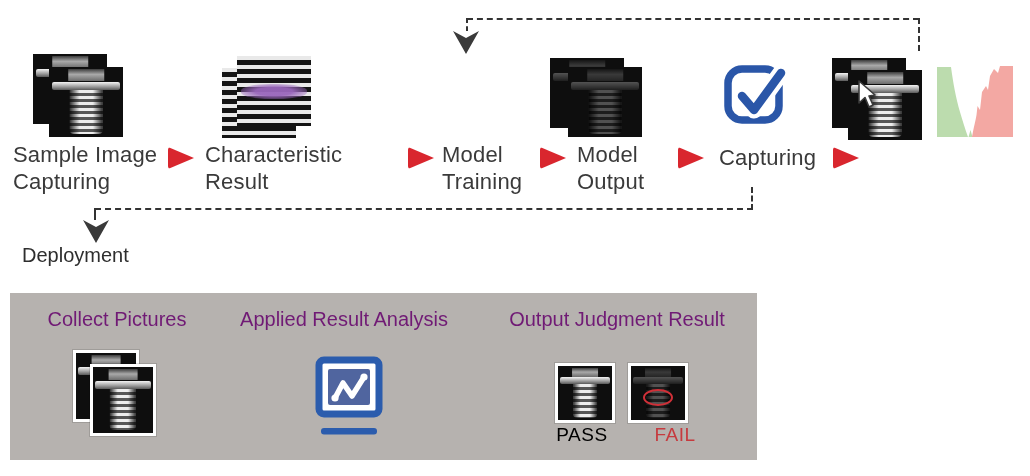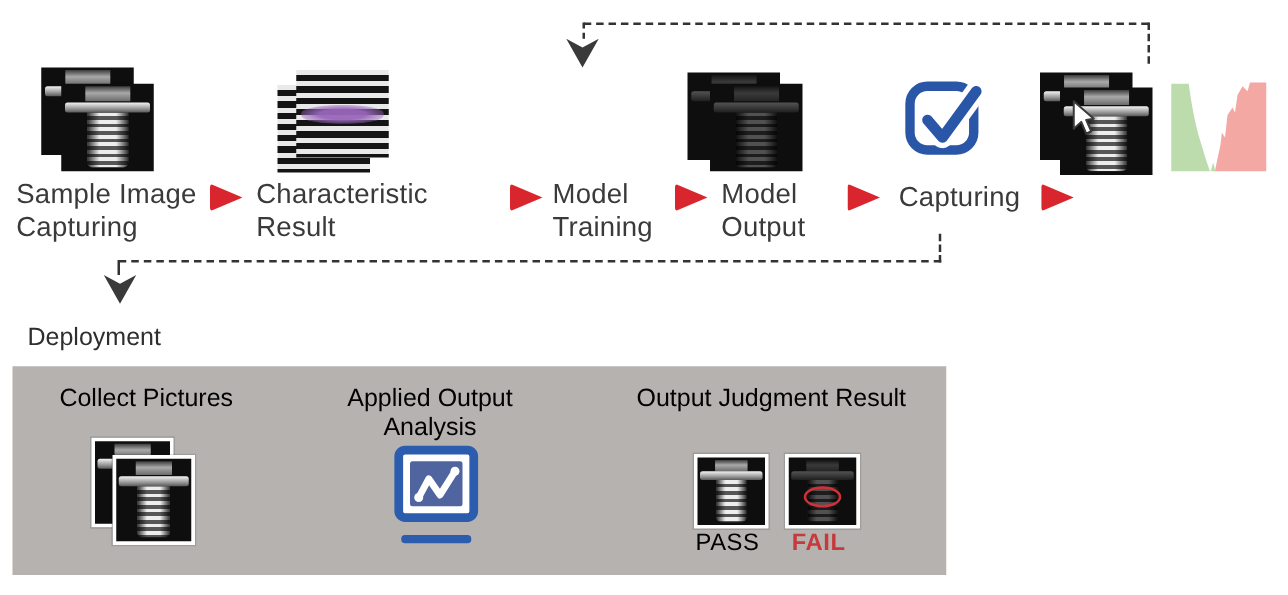--- a/index.html
+++ b/index.html
@@ -7,21 +7,21 @@
     position:relative; width:1030px; height:476px;
     background:#ffffff; overflow:hidden;
     font-family:"Liberation Sans", sans-serif;
     color:#3a3a3a;
   }
   .abs { position:absolute; }
 
   
   .step-label { font-size:22px; line-height:27px; white-space:pre-line; color:#3a3a3a; letter-spacing:.2px; }
   .dep-title  { font-size:20px; color:#2e2e2e; }
-  .panel-label{ font-size:20px; color:#000000; text-align:center; }
+  .panel-label{ font-size:20px; color:#701a75; text-align:center; }
   .result-label{ font-size:19px; text-align:center; letter-spacing:.5px; }
   .result-label.pass { color:#000000; }
   .result-label.fail { color:#c63a3e; }
 
   
   .red-arrow { width:0; height:0;
     border-top:11px solid transparent; border-bottom:11px solid transparent;
     border-left:26px solid #d9262e; border-radius:3px; }
 
   
@@ -168,21 +168,21 @@
 
   <div class="abs" style="left:935px; top:64px; width:80px; height:76px;">
     <svg width="80" height="76" viewBox="0 0 80 76">
       <rect width="80" height="76" fill="#ffffff"></rect>
       <path d="M2 3 L16 3 C18 18 21 35 25 48 C27.5 56 30 65 33 73 L2 73 Z" fill="#bcdcae"></path>
       <path d="M33.5 73 L35.5 66 L37.5 73 Z" fill="#bcdcae"></path>
       <path d="M37 73 C39 62 40.5 57 41.5 51 L42.5 42 L45 46 L47 28 L51 22 L53 26 L55 12 L59 5 L63 9 L65 2 L78 2 L78 73 Z" fill="#f3a8a3"></path>
     </svg>
   </div>
 
-  <div class="abs dep-title" style="left:22px; top:259px;">Deployment</div>
+  <div class="abs dep-title" style="left:22px; top:244px;">Deployment</div>
 
   <div id="dep-box" class="abs" style="left:10px; top:293px; width:747px; height:167px;">
 
     <div class="abs panel-label" style="left:32px; top:15px; width:150px;">Collect Pictures</div>
     <div class="abs" style="left:63px; top:57px; width:90px; height:92px;">
       <div class="photo framed" style="left:0; top:0; width:60px; height:66px;">
         <div class="screw">
             <div class="s-head"></div>
             <div class="s-flange"></div>
             <div class="s-shaft"></div>
@@ -190,21 +190,21 @@
       </div>
       <div class="photo framed" style="left:17px; top:14px; width:60px; height:66px;">
         <div class="screw">
             <div class="s-head"></div>
             <div class="s-flange"></div>
             <div class="s-shaft"></div>
           </div>
       </div>
     </div>
 
-    <div class="abs panel-label" style="left:229px; top:15px; width:210px;">Applied Output Analysis</div>
+    <div class="abs panel-label" style="left:229px; top:15px; width:210px;">Applied Result Analysis</div>
     <div class="abs" style="left:305px; top:63px; width:68px; height:82px;">
       <svg width="68" height="82" viewBox="0 0 68 82">
         <rect x="4" y="4" width="60" height="54" rx="5" fill="#ffffff" stroke="#2b5cad" stroke-width="7"></rect>
         <rect x="13" y="13" width="42" height="36" rx="2" fill="#50659f"></rect>
         <polyline points="20,42 28,27 37,40 49,21" fill="none" stroke="#ffffff" stroke-width="5.5" stroke-linecap="round" stroke-linejoin="round"></polyline>
         <circle cx="20" cy="42" r="3.6" fill="#ffffff"></circle>
           <circle cx="49" cy="21" r="3.6" fill="#ffffff"></circle>
         <rect x="6" y="72" width="56" height="6.5" rx="3" fill="#2b5cad"></rect>
       </svg>
     </div>
@@ -221,17 +221,17 @@
     <div class="abs result-label pass" style="left:542px; top:131px; width:60px;">PASS</div>
 
     <div class="photo framed" style="left:618px; top:70px; width:54px; height:54px;">
       <div class="screw dim">
           <div class="s-head"></div>
           <div class="s-flange"></div>
           <div class="s-shaft"></div>
         </div>
       <div class="ring"></div>
     </div>
-    <div class="abs result-label fail" style="left:615px; top:131px; width:60px;font-weight:bold;">FAIL</div>
+    <div class="abs result-label fail" style="left:635px; top:131px; width:60px;">FAIL</div>
 
   </div>
 
 </div>
 
 </body></html>

